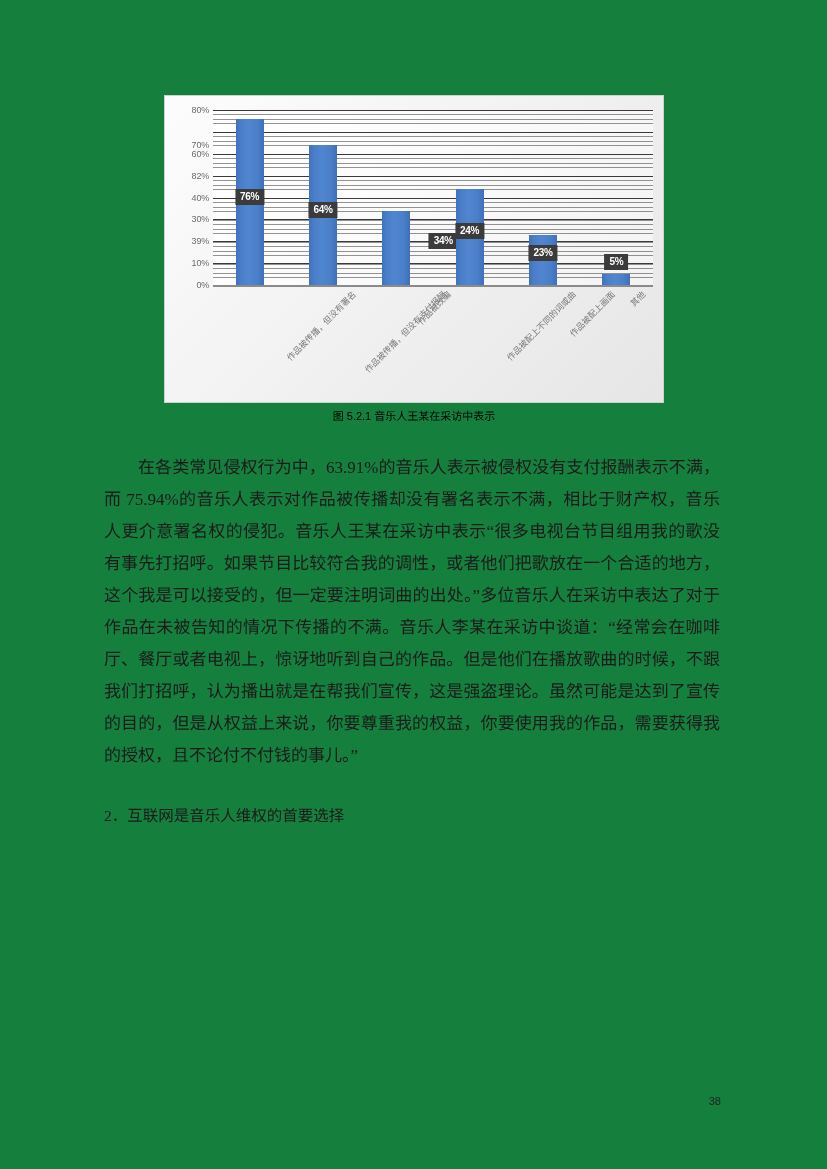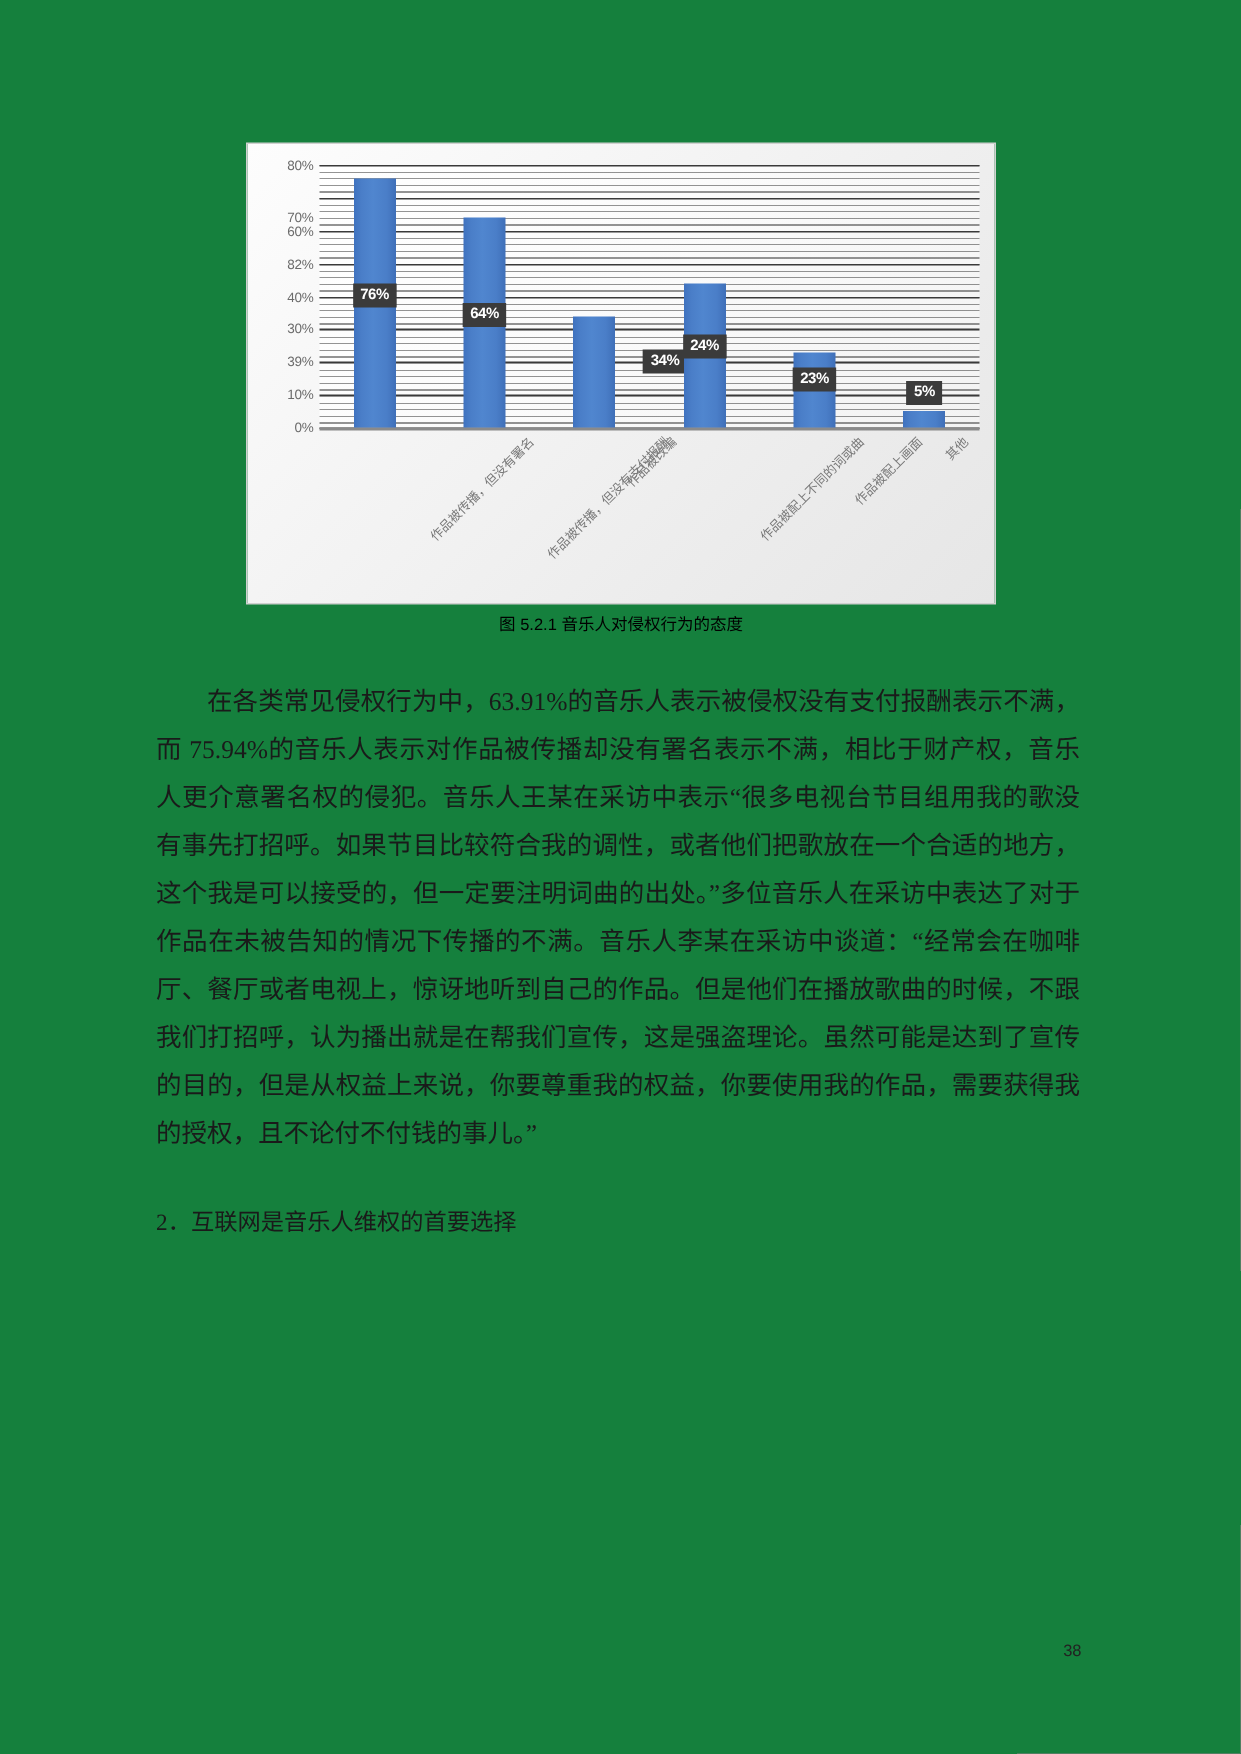--- a/index.html
+++ b/index.html
@@ -269,21 +269,21 @@
             <div class="cat-label" style="left: 116px;">作品被传播，但没有支付报酬</div>
             <div class="cat-label" style="left: 189.333px;">作品被改编</div>
             <div class="cat-label" style="left: 262.667px;">作品被配上不同的词或曲</div>
             <div class="cat-label" style="left: 336px;">作品被配上画面</div>
             <div class="cat-label" style="left: 409.333px;">其他</div>
           </div>
 
       </div>
     </div>
 
-    <div class="figure-caption">图 5.2.1  音乐人对侵权行为的态度</div>
+    <div class="figure-caption">图 5.2.1  音乐人王某在采访中表示</div>
   </div>
 
   <div class="body-text">
     <p class="para">在各类常见侵权行为中，63.91%的音乐人表示被侵权没有支付报酬表示不满，而 75.94%的音乐人表示对作品被传播却没有署名表示不满，相比于财产权，音乐人更介意署名权的侵犯。音乐人王某在采访中表示“很多电视台节目组用我的歌没有事先打招呼。如果节目比较符合我的调性，或者他们把歌放在一个合适的地方，这个我是可以接受的，但一定要注明词曲的出处。”多位音乐人在采访中表达了对于作品在未被告知的情况下传播的不满。音乐人李某在采访中谈道：“经常会在咖啡厅、餐厅或者电视上，惊讶地听到自己的作品。但是他们在播放歌曲的时候，不跟我们打招呼，认为播出就是在帮我们宣传，这是强盗理论。虽然可能是达到了宣传的目的，但是从权益上来说，你要尊重我的权益，你要使用我的作品，需要获得我的授权，且不论付不付钱的事儿。”</p>
   </div>
 
   <h2 class="heading-2">2．互联网是音乐人维权的首要选择</h2>
 
   <div class="page-number">38</div>
 

